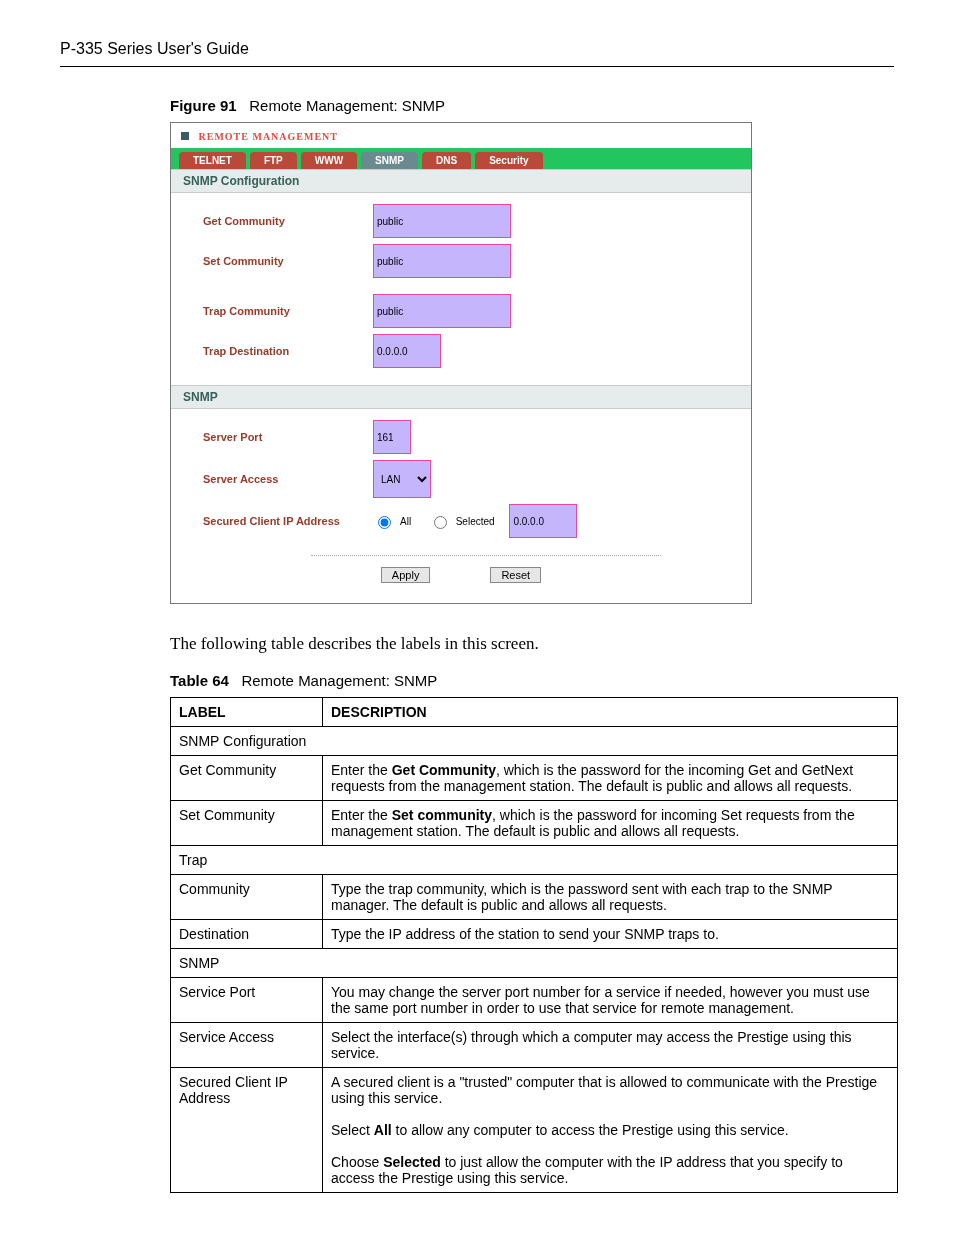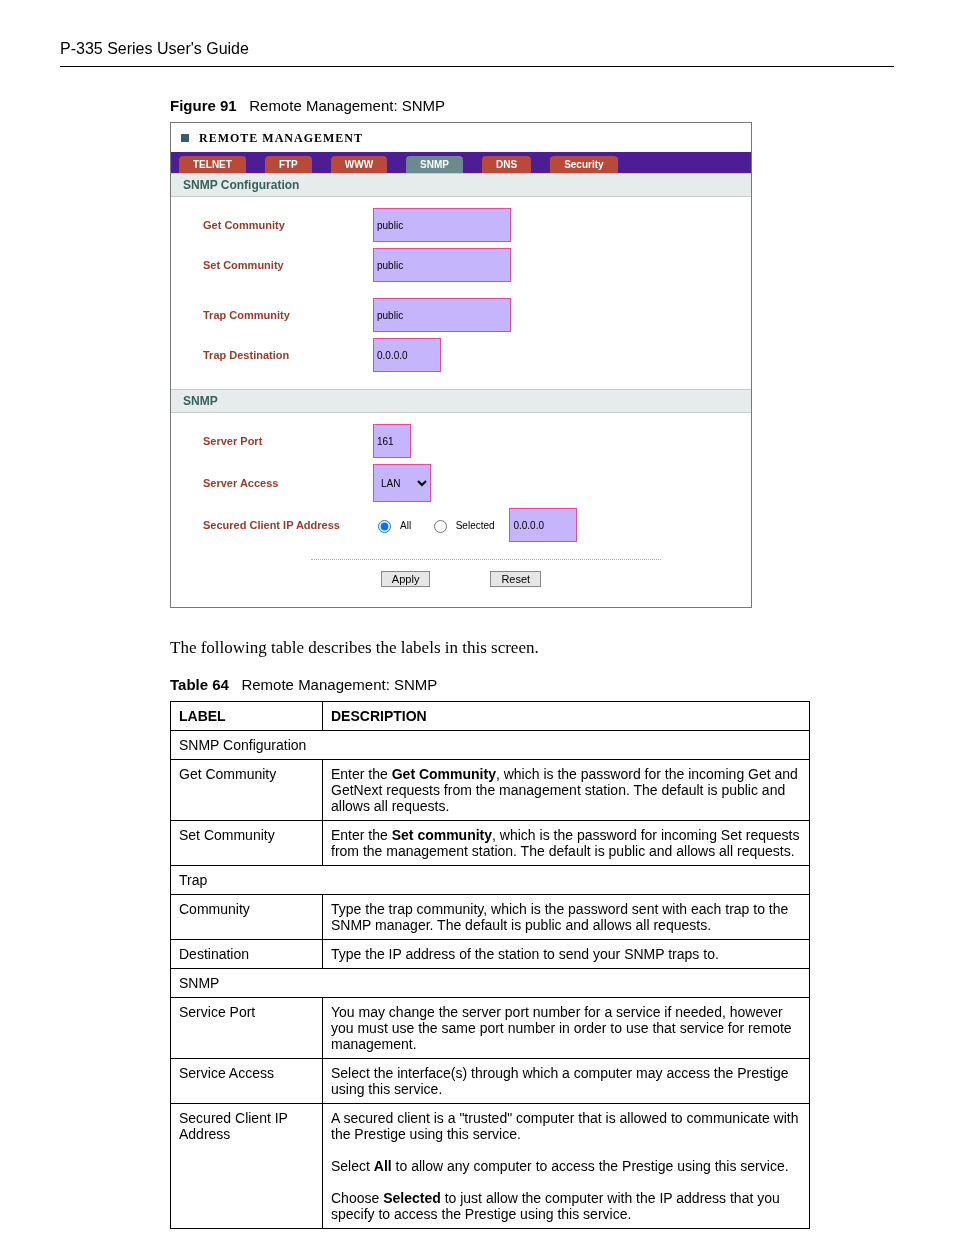--- a/index.html
+++ b/index.html
@@ -36,33 +36,33 @@
     margin-left: 110px;
     width: 580px;
     border: 1px solid #777;
     background: #fff;
     margin-bottom: 30px;
   }
   .shot-hdr {
     background: #fff;
     padding: 8px 10px 6px 10px;
     font-family: Georgia, serif;
-    font-size: 12px;
+    font-size: 10px;
     letter-spacing: 1px;
-    color: #000000;
+    color: #ef4444;
     font-weight: bold;
   }
   .shot-hdr .bullet {
     display:inline-block; width:8px; height:8px; background:#3b5a6a; margin-right:6px;
   }
   .tabrow {
     display: flex;
-    background: #4c1d95;
+    background: #22c55e;
     padding: 4px 8px 0 8px;
-    gap: 19px;
+    gap: 4px;
     font-size: 11px;
     align-items: flex-end;
   }
   .tab {
     background: #b94a3a;
     color: #fff;
     padding: 3px 14px 3px 14px;
     border-top-left-radius: 4px;
     border-top-right-radius: 4px;
     font-weight: bold;
@@ -137,21 +137,21 @@
   
   .para {
     font-family: "Times New Roman", serif;
     font-size: 17px;
     margin: 20px 0 18px 110px;
   }
 
   
   table.desc {
     border-collapse: collapse;
-    width: 640px;
+    width: 728px;
     margin-left: 110px;
     font-size: 14px;
     font-family: Arial, sans-serif;
   }
   table.desc th, table.desc td {
     border: 1px solid #000;
     padding: 6px 8px;
     text-align: left;
     vertical-align: top;
   }

